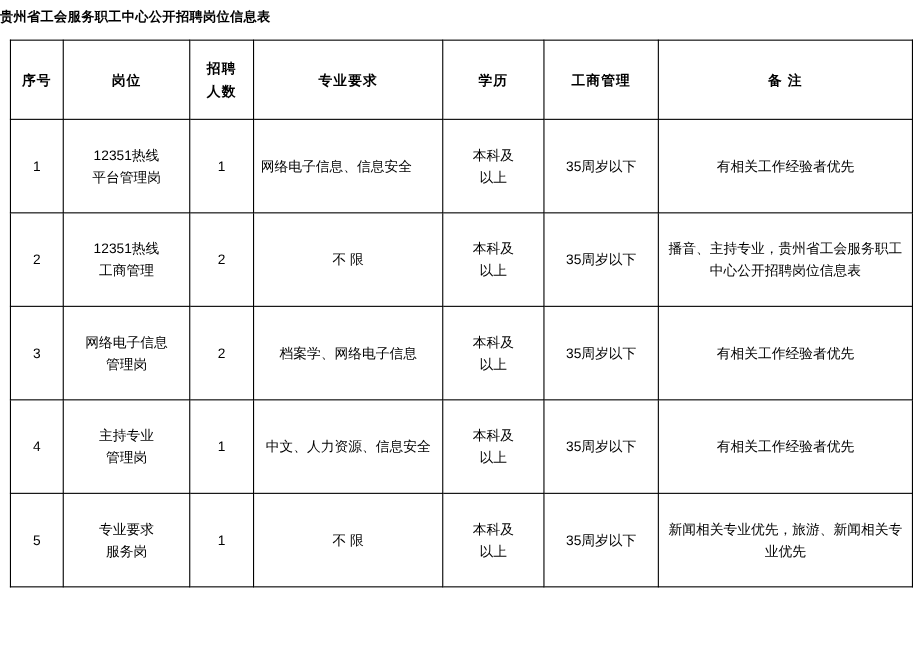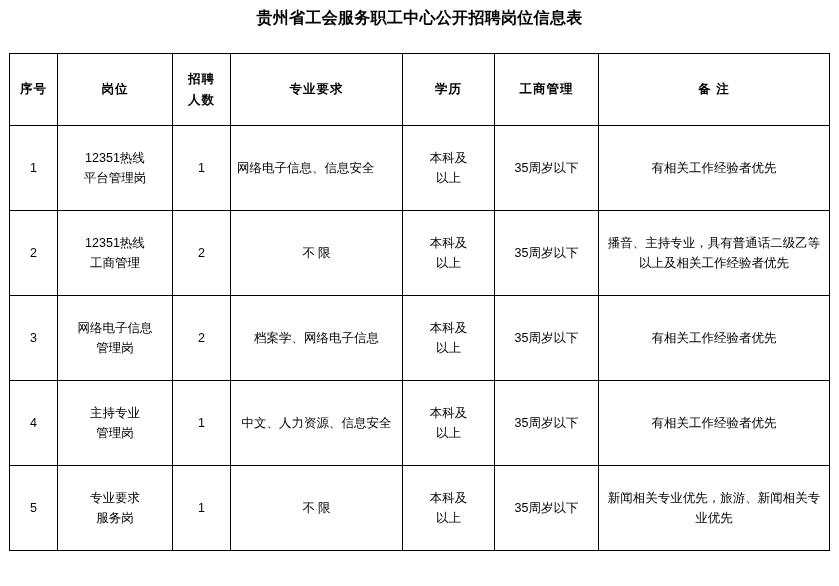--- a/index.html
+++ b/index.html
@@ -14,32 +14,31 @@
     color: #000000;
     overflow: hidden;
   }
   .page {
     width: 839px;
     height: 586px;
     position: relative;
     box-sizing: border-box;
   }
   .doc-title {
-    text-align: center;
-    font-size: 16px;
+    font-size: 12px;
     font-weight: bold;
     letter-spacing: 0.3px;
     padding-top: 8px;
     padding-bottom: 10px;
     line-height: 1.2;
   }
   table.job-table {
     border-collapse: collapse;
     width: 820px;
-    margin: 16px auto;
+    margin: 4px auto;
     table-layout: fixed;
     padding-left: 48px;
   }
   table.job-table td,
   table.job-table th {
     border: 1px solid #000000;
     text-align: center;
     vertical-align: middle;
     font-size: 12.5px;
     line-height: 1.65;
@@ -57,21 +56,21 @@
     font-weight: normal;
   }
   
   .col-no    { width: 48px; }
   .col-post  { width: 115px; }
   .col-num   { width: 58px; }
   .col-major { width: 172px; }
   .col-edu   { width: 92px; }
   .col-age   { width: 104px; }
   .col-note  { width: 231px; }
-  td.major-cell { padding-left: 8px; padding-right: 8px; font-family: Liberation Serif, serif; }
+  td.major-cell { padding-left: 8px; padding-right: 8px; }
   .wrap-break { word-break: break-all; }
 </style>
 </head>
 <body>
 
 <div class="page">
 
   <div class="doc-title">贵州省工会服务职工中心公开招聘岗位信息表</div>
 
   <table class="job-table">
@@ -122,21 +121,21 @@
           <div>12351热线</div>
           <div>工商管理</div>
         </td>
         <td>2</td>
         <td class="major-cell">不 限</td>
         <td>
           <div>本科及</div>
           <div>以上</div>
         </td>
         <td>35周岁以下</td>
-        <td class="wrap-break">播音、主持专业，具有普通话二级乙等以上及相关工作经验者优先</td>
+        <td class="wrap-break">播音、主持专业，贵州省工会服务职工中心公开招聘岗位信息表</td>
       </tr>
 
       <tr>
         <td>3</td>
         <td>
           <div>网络电子信息</div>
           <div>管理岗</div>
         </td>
         <td>2</td>
         <td class="major-cell">档案学、网络电子信息</td>

